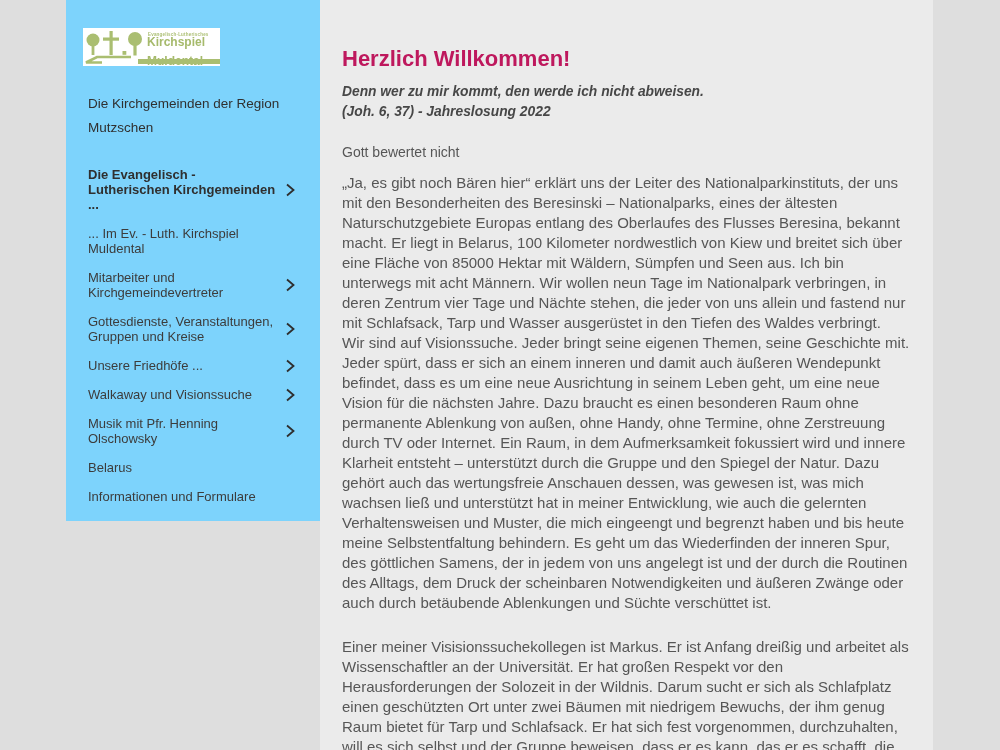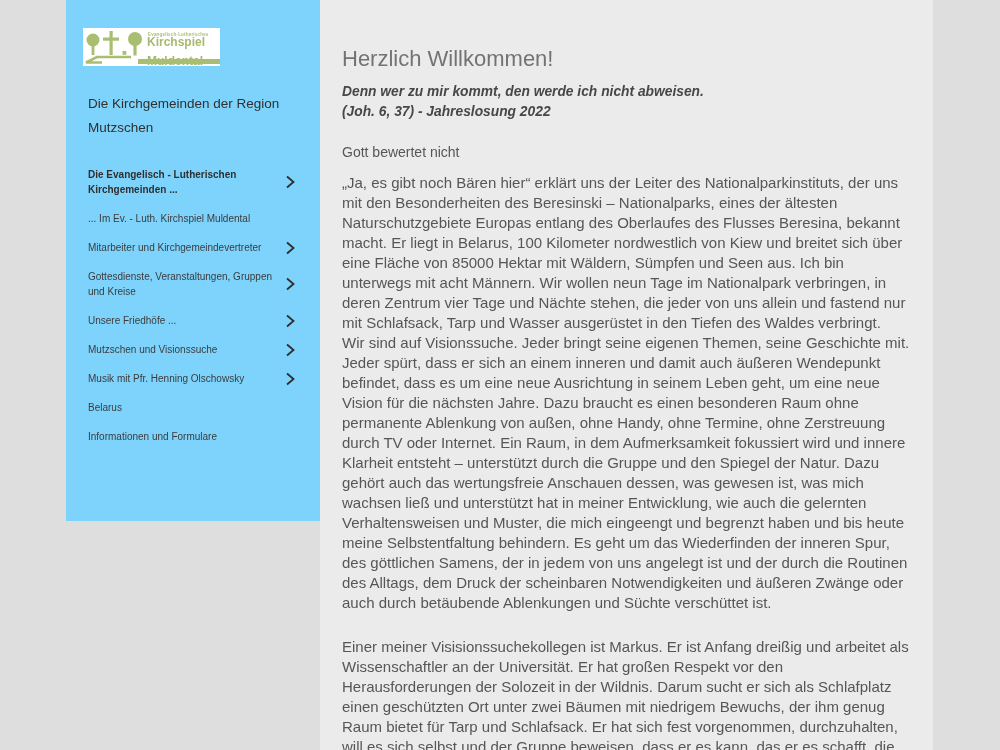--- a/index.html
+++ b/index.html
@@ -42,32 +42,32 @@
     margin:26px 0 0 5px;
     font-size:13.5px; font-weight:normal; color:#303030; line-height:24px;
     max-width:210px;
   }
   .menu { margin:27px 0 0 5px; list-style:none; }
   .menu-item {
     display:flex; justify-content:space-between; align-items:center;
     margin-bottom:14px; cursor:pointer;
   }
   .menu-label {
-    font-size:10px; line-height:15px; color:#3c3c3c; max-width:188px;
+    font-size:13px; line-height:15px; color:#3c3c3c; max-width:188px;
   }
   .menu-item.active .menu-label { font-weight:bold; color:#2f2f2f; }
   .chevron { flex:0 0 auto; width:11px; height:14px; margin-right:2px; display:flex; align-items:center; }
 
   
   .article {
     position:absolute; left:342px; top:0; width:570px; padding-top:46px;
     color:#565656;
   }
   .page-title {
-    font-size:22px; font-weight:normal; color:#737373; line-height:26px;
+    font-size:22px; font-weight:bold; color:#be185d; line-height:26px;
   }
   .motto {
     margin-top:10px; font-size:13.8px; font-weight:bold; font-style:italic;
     color:#474747; line-height:20px; white-space:pre-line;
   }
   .intro { margin-top:20px; font-size:14px; line-height:20px; }
   .para  { margin-top:11px; font-size:15px; line-height:20px; white-space:pre-line; }
   .para + .para { margin-top:24px; }
 </style>
 </head>
@@ -128,21 +128,21 @@
     </li>
     <li class="menu-item">
       <span class="menu-label">Unsere Friedhöfe ...</span>
       <span class="chevron">
         <svg width="11" height="14" viewBox="0 0 11 14">
             <path d="M2 1.5 L8.5 7 L2 12.5" fill="none" stroke="#2e2e2e" stroke-width="1.8"></path>
           </svg>
       </span>
     </li>
     <li class="menu-item">
-      <span class="menu-label">Mutzschen und Visionssuche</span>
+      <span class="menu-label">Walkaway und Visionssuche</span>
       <span class="chevron">
         <svg width="11" height="14" viewBox="0 0 11 14">
             <path d="M2 1.5 L8.5 7 L2 12.5" fill="none" stroke="#2e2e2e" stroke-width="1.8"></path>
           </svg>
       </span>
     </li>
     <li class="menu-item">
       <span class="menu-label">Musik mit Pfr. Henning Olschowsky</span>
       <span class="chevron">
         <svg width="11" height="14" viewBox="0 0 11 14">

